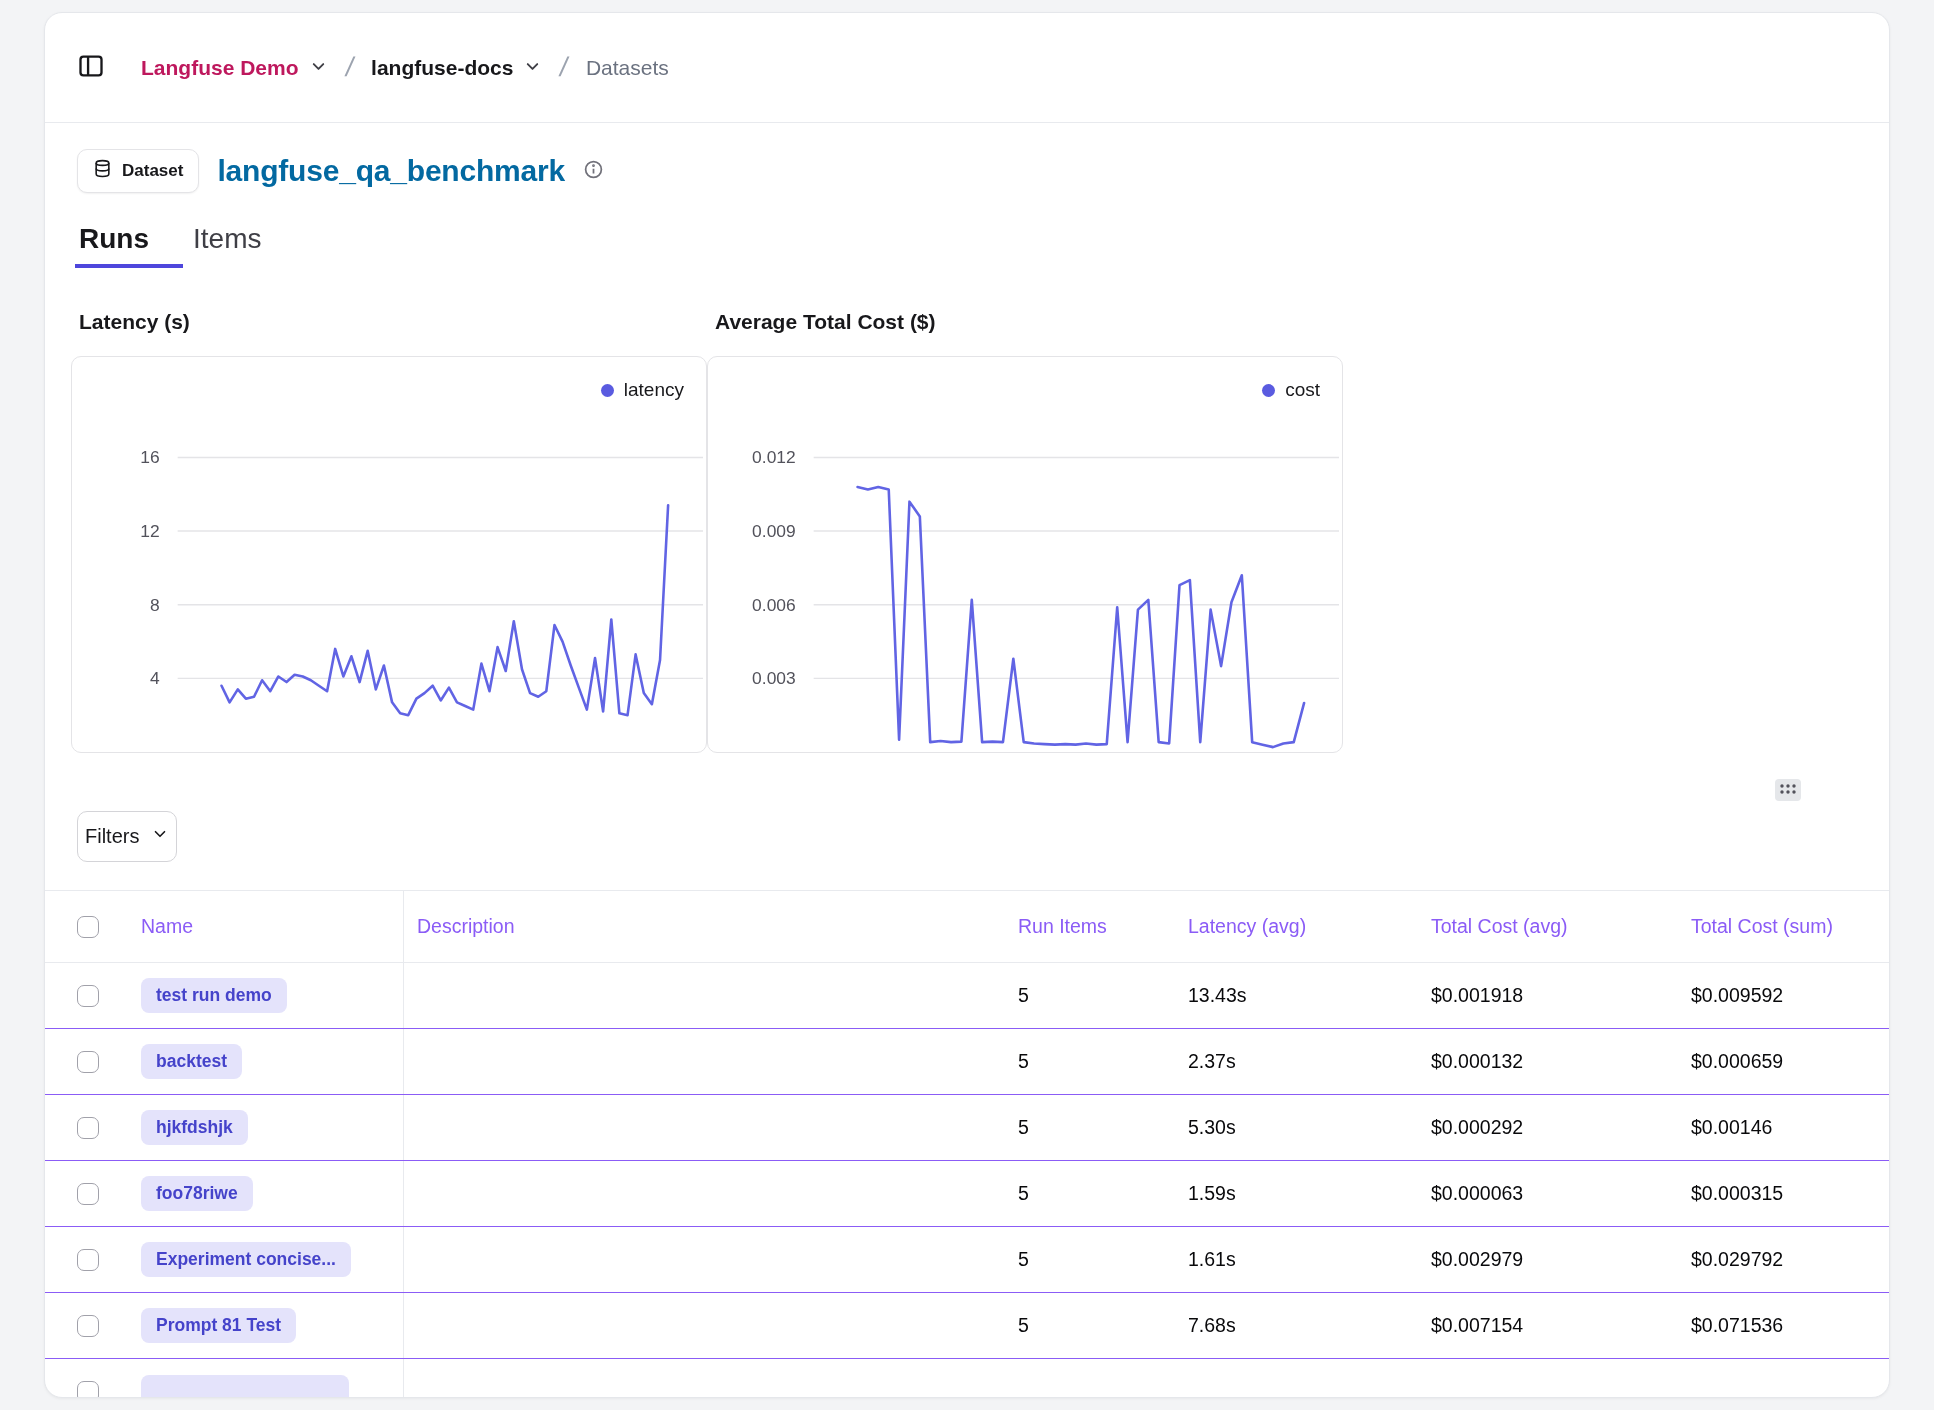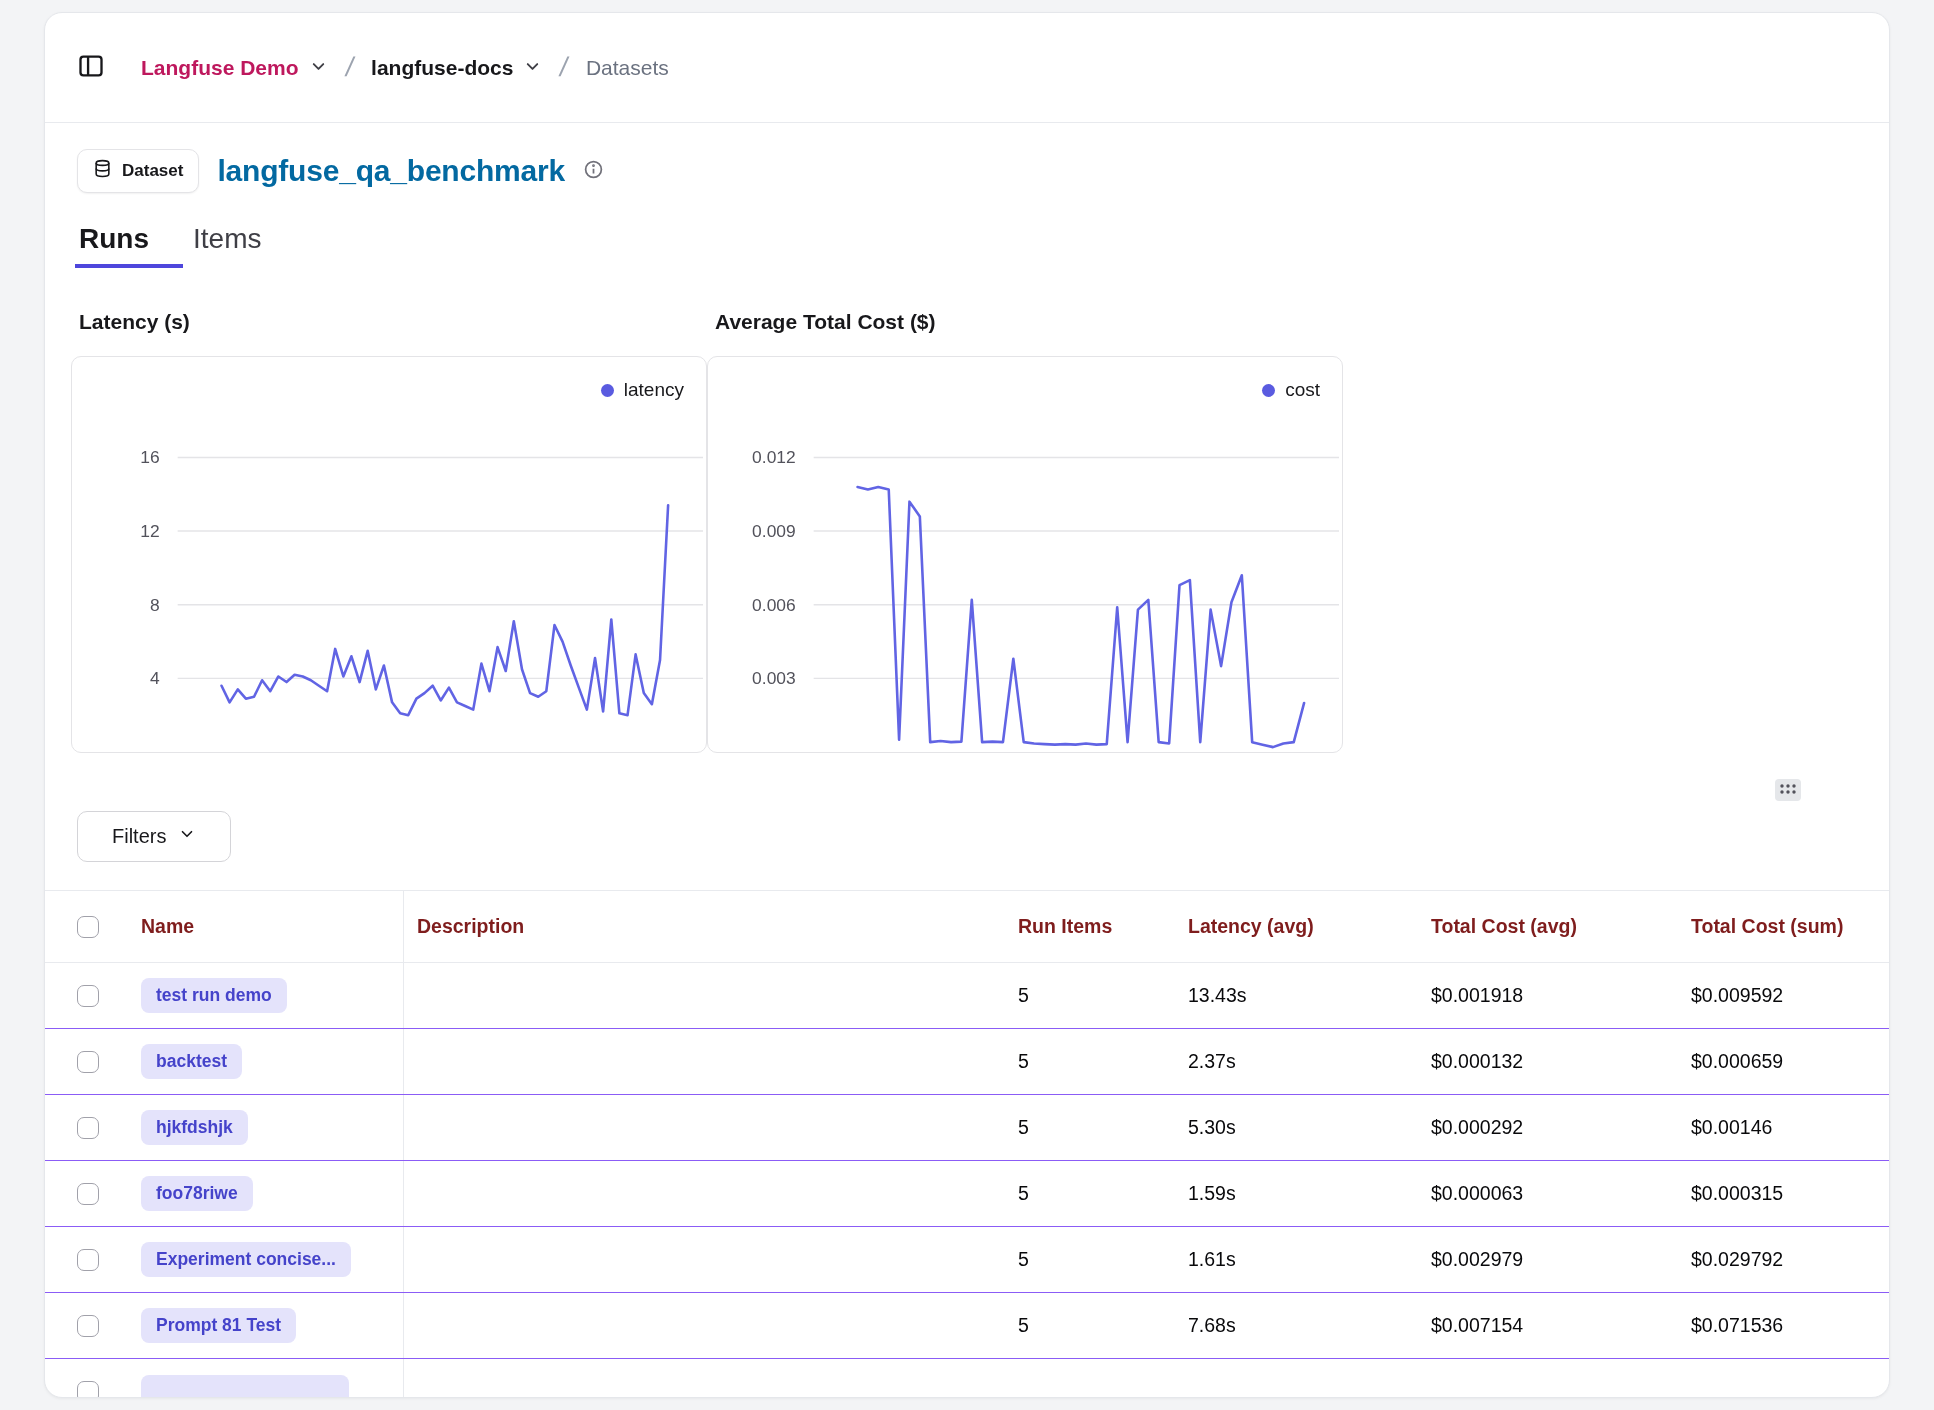--- a/index.html
+++ b/index.html
@@ -53,35 +53,35 @@
   }
   .chart-card svg.plot { position:absolute; inset:0; width:100%; height:100%; }
   .legend { position:absolute; top:22px; right:22px; display:flex; align-items:center; gap:10px; }
   .legend-dot { width:13px; height:13px; border-radius:50%; }
   .legend-label { font-size:19px; color:#18181b; }
   
   .controls { padding:58px 32px 0; }
   .filters-btn {
     display:inline-flex; align-items:center; gap:12px; cursor:pointer;
     border:1px solid #d4d4d8; border-radius:10px; background:#fff;
-    padding:13px 34px; font-size:20px; font-weight:500; color:#18181b; font-family:inherit;
+    padding:13px 7px; font-size:20px; font-weight:500; color:#18181b; font-family:inherit;
   }
   .grip-btn {
     position:absolute; right:88px; top:766px; width:26px; height:22px;
     background:#e5e7ea; border:none; border-radius:4px; cursor:pointer;
     display:flex; align-items:center; justify-content:center;
   }
   
   .table { margin-top:28px; border-top:1px solid #e8eaee; }
   .thead, .trow {
     display:grid;
     grid-template-columns:76px 283px 596px 170px 243px 260px 1fr;
     align-items:center;
   }
-  .thead { height:72px; border-bottom:1px solid #e8eaee; font-size:19.5px; font-weight:700; color:#7f1d1d; }
+  .thead { height:72px; border-bottom:1px solid #e8eaee; font-size:19.5px; font-weight:400; color:#8b5cf6; }
   .trow { height:66px; border-bottom:1px solid #8b5cf6; font-size:19.5px; color:#09090b; }
   .cell { overflow:hidden; white-space:nowrap; }
   .c-check { display:flex; padding-left:32px; align-self:stretch; align-items:center; }
   .checkbox { width:22px; height:22px; border:1.5px solid #a1a1aa; border-radius:7px; background:#fff; cursor:pointer; flex:0 0 auto; }
   .c-name { align-self:stretch; display:flex; align-items:center; padding-left:20px; border-right:1px solid #e8eaee; }
   .c-desc { padding-left:13px; }
   .c-val  { padding-left:18px; }
   .badge {
     display:inline-block; background:#e4e3fb; color:#4543ca; font-weight:600;
     font-size:17.5px; padding:7px 15px; border-radius:8px; cursor:pointer;

